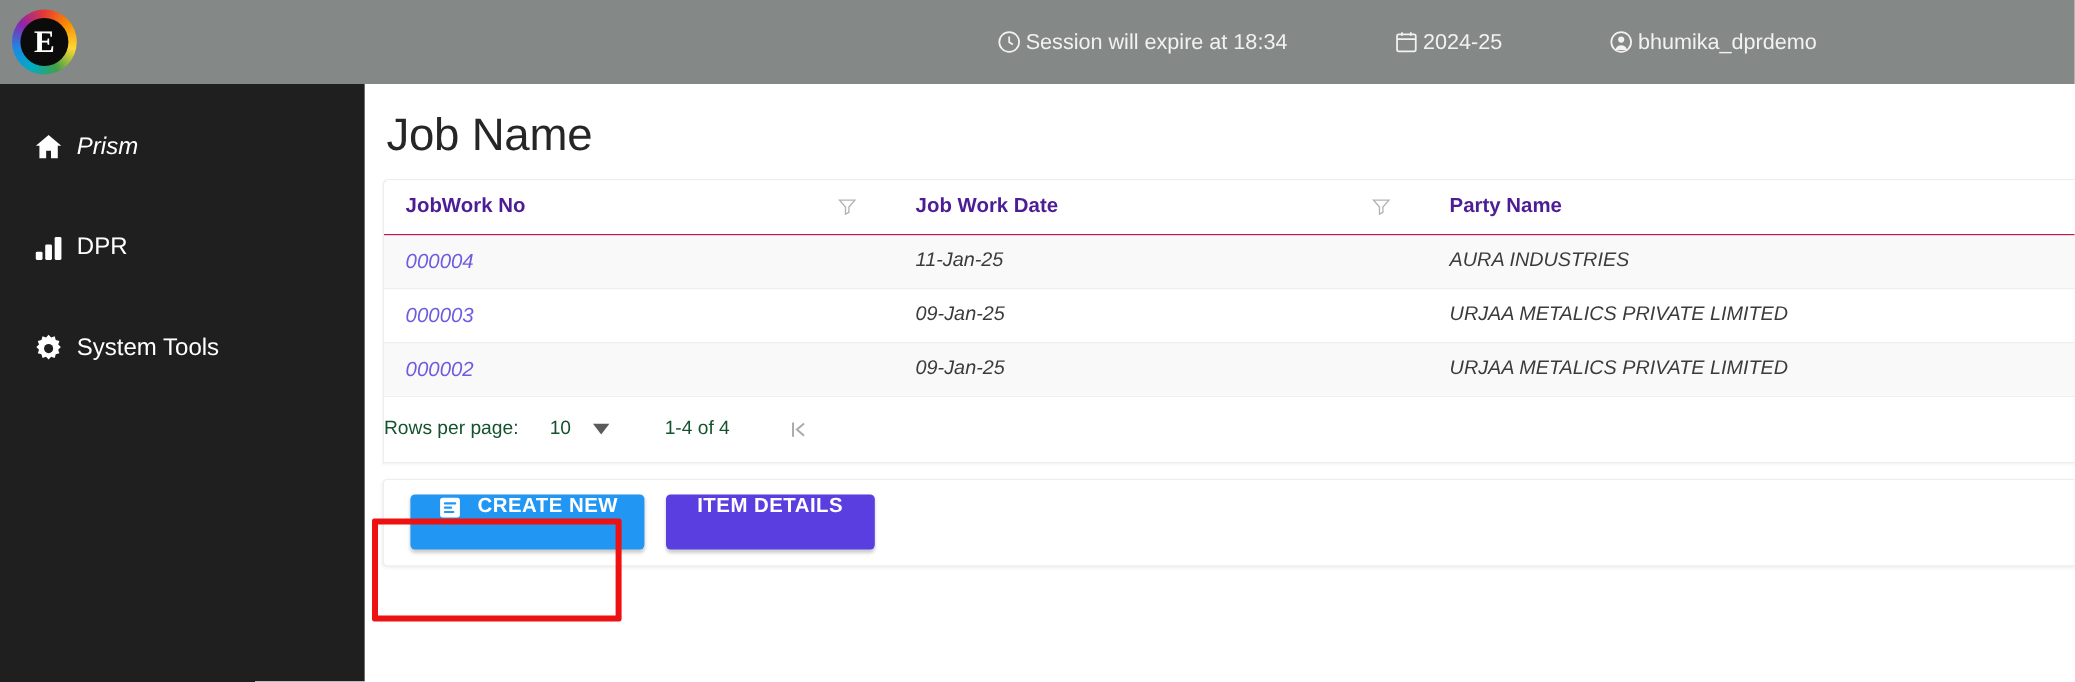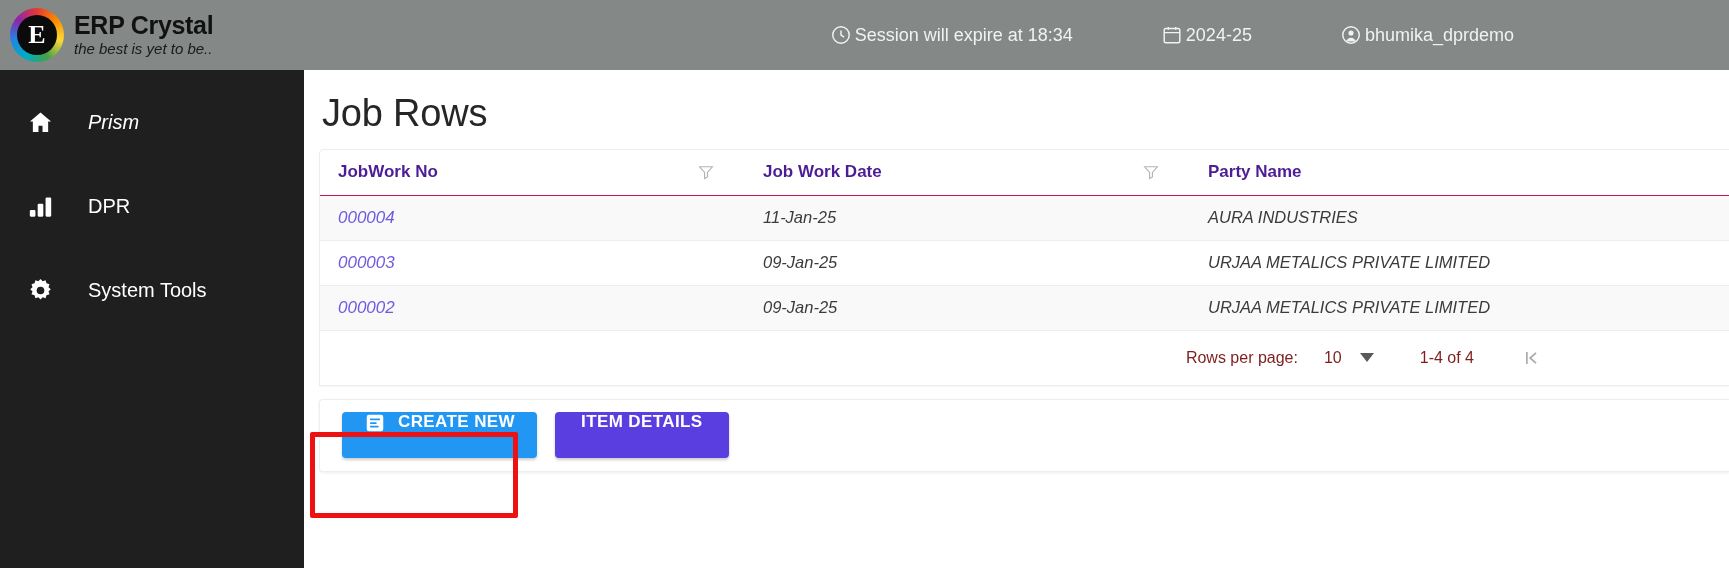--- a/index.html
+++ b/index.html
@@ -62,21 +62,21 @@
   .hicon { width: 22px; height: 22px; display: inline-block; flex: 0 0 auto; }
   .hicon svg { display: block; }
 
   
   .sidebar {
     position: absolute; top: 70px; left: 0;
     width: 304px; height: 498px;
     background: #1f1f1f;
   }
   .nav-item {
-    display: flex; align-items: center; gap: 34px;
+    display: flex; align-items: center; gap: 10px;
     height: 54px; padding-left: 27px;
     color: #ffffff; cursor: pointer;
   }
   .nav-item:nth-child(1) { margin-top: 25px; }
   .nav-item:nth-child(2) { margin-top: 30px; }
   .nav-item:nth-child(3) { margin-top: 30px; }
   .nav-icon { width: 27px; height: 27px; flex: 0 0 auto; display: flex; align-items: center; justify-content: center; }
   .nav-icon svg { display: block; }
   .nav-label { font-size: 20px; color: #ffffff; }
   .nav-label.italic { font-style: italic; }
@@ -118,23 +118,23 @@
     height: 42px; border-bottom: 1px solid #eeeeee; vertical-align: middle; font-style: italic;
   }
   .table tbody tr:nth-child(odd) { background: #f9f9f9; }
   .table tbody tr:nth-child(even) { background: #ffffff; }
   .col-no   { width: 425px; }
   .col-date { width: 445px; }
   .col-party{ width: auto; }
   .jw-link { color: #6e5ce0; text-decoration: none; cursor: pointer; font-size: 17px; }
 
   .paginator {
-    display: flex; align-items: center; justify-content: flex-end;
+    display: flex; align-items: center; justify-content: flex-start;
     gap: 0; height: 54px; padding-right: 185px;
-    background: #ffffff; font-size: 16px; color: #7f1d1d;
+    background: #ffffff; font-size: 16px; color: #14532d;
   }
   .rpp-label { margin-right: 26px; }
   .rpp-value { margin-right: 14px; }
   .rpp-caret { width: 22px; height: 22px; display:flex; align-items:center; justify-content:center; cursor:pointer; }
   .range-label { margin-left: 42px; margin-right: 44px; }
   .first-page-btn { width: 26px; height: 26px; display:flex; align-items:center; justify-content:center; cursor:pointer; }
 
   
   .button-card {
     margin-top: 13px;
@@ -175,24 +175,20 @@
 </head>
 <body>
 
 <div class="app">
 
   <div class="header">
     <div class="brand">
       <div class="logo-wrap">
         <div class="logo-inner">E</div>
       </div>
-      <div class="brand-text">
-        <div class="brand-title">ERP Crystal</div>
-        <div class="brand-tagline">the best is yet to be..</div>
-      </div>
     </div>
 
     <div class="header-right">
       <div class="hitem">
         <span class="hicon">
           <svg width="22" height="22" viewBox="0 0 24 24" fill="none" stroke="#f2f2f2" stroke-width="1.6">
             <circle cx="12" cy="12" r="9"></circle>
               <path d="M12 7v5.2l3.4 2"></path>
           </svg>
         </span>
@@ -249,21 +245,21 @@
           <path d="M12 1.8l1.9 2.0 2.6-.9.8 2.7 2.7.8-.9 2.6 2.0 1.9-2.0 1.9.9 2.6-2.7.8-.8 2.7-2.6-.9-1.9 2.0-1.9-2.0-2.6.9-.8-2.7-2.7-.8.9-2.6-2.0-1.9 2.0-1.9-.9-2.6 2.7-.8.8-2.7 2.6.9z"></path>
           <circle cx="12" cy="12" r="3.4" fill="#1f1f1f"></circle>
         </svg>
       </span>
       <span class="nav-label">System Tools</span>
     </div>
   </div>
 
   <div class="main">
 
-    <h1 class="page-title">Job Rows</h1>
+    <h1 class="page-title">Job Name</h1>
 
     <div class="table-card">
       <table class="table">
         <thead>
           <tr>
             <th class="col-no">
               <div class="th-inner">
                 <span>JobWork No</span>
                 <span class="filter-icon">
                   <svg width="18" height="18" viewBox="0 0 24 24" fill="none" stroke="#8a8a8a" stroke-width="1.5">

